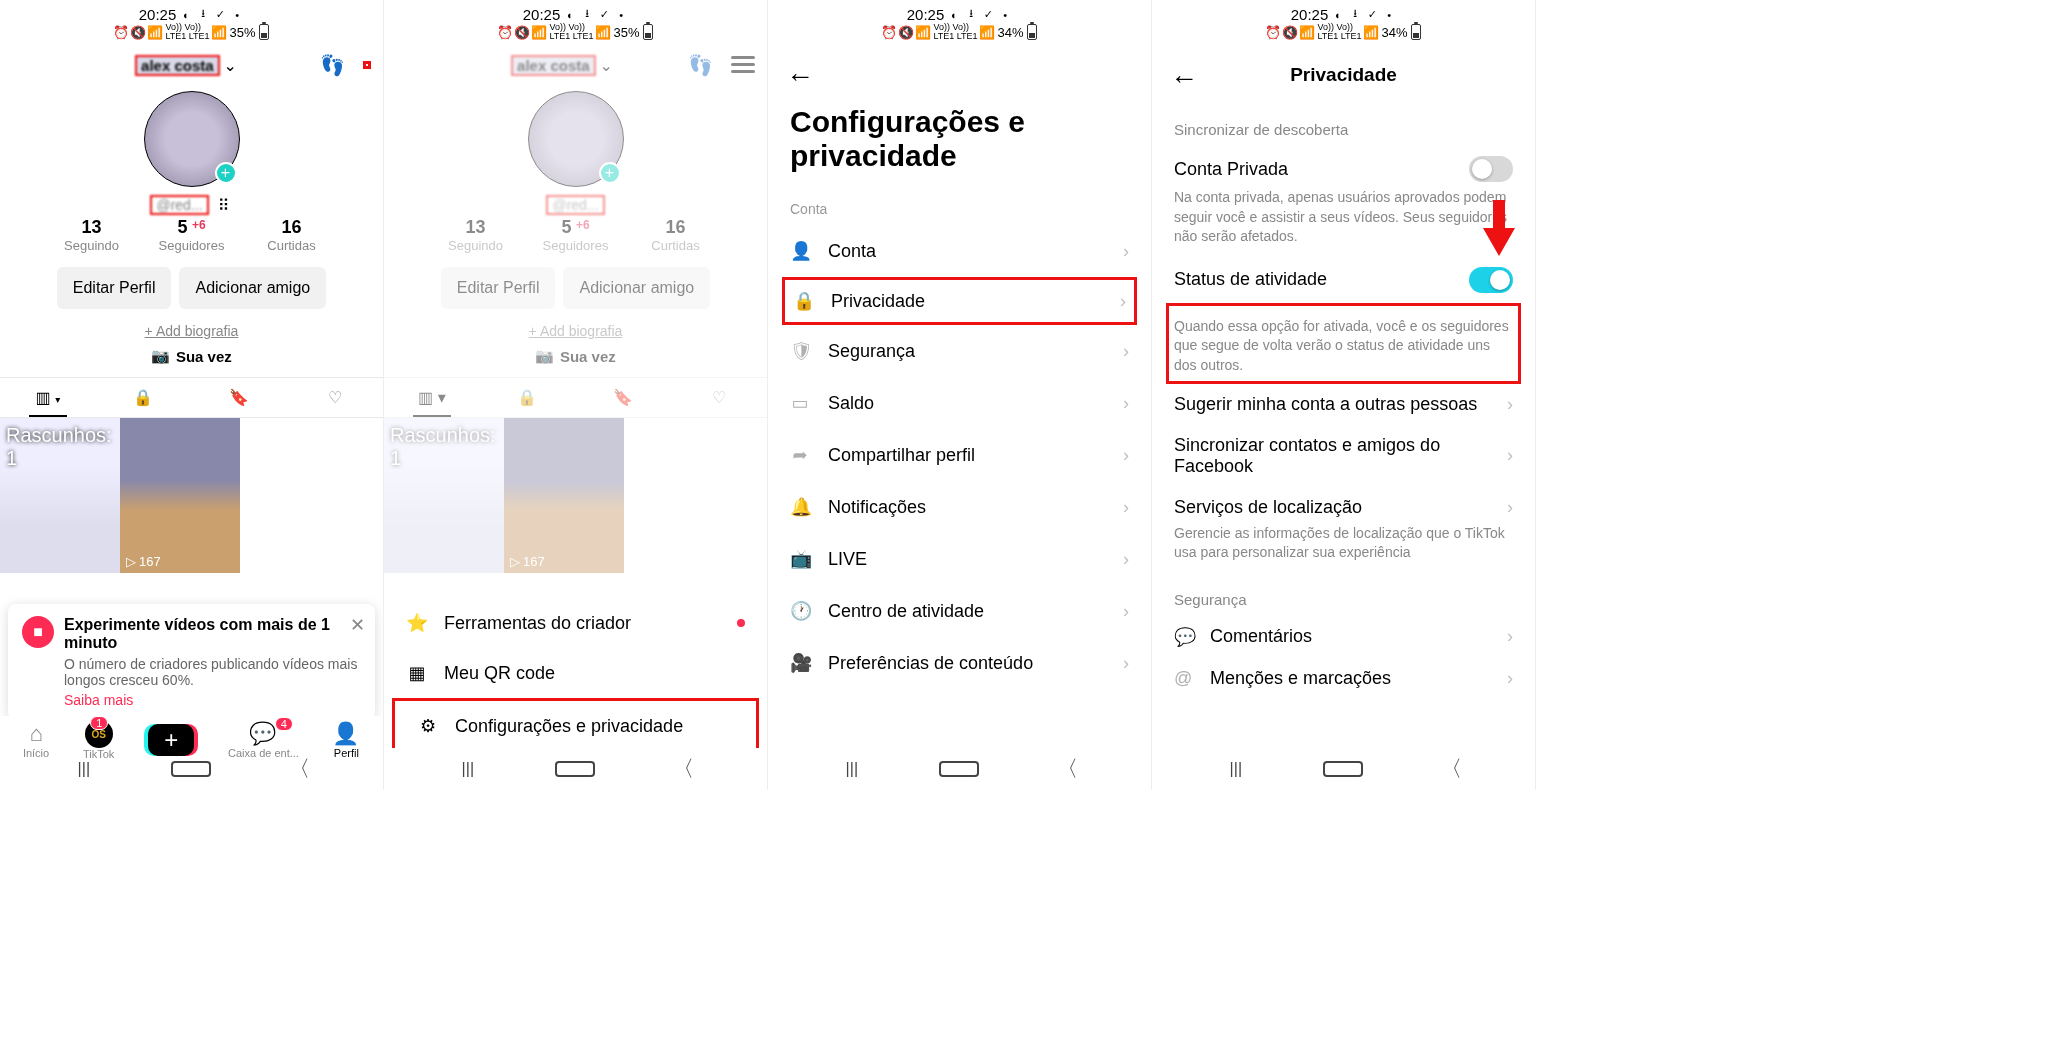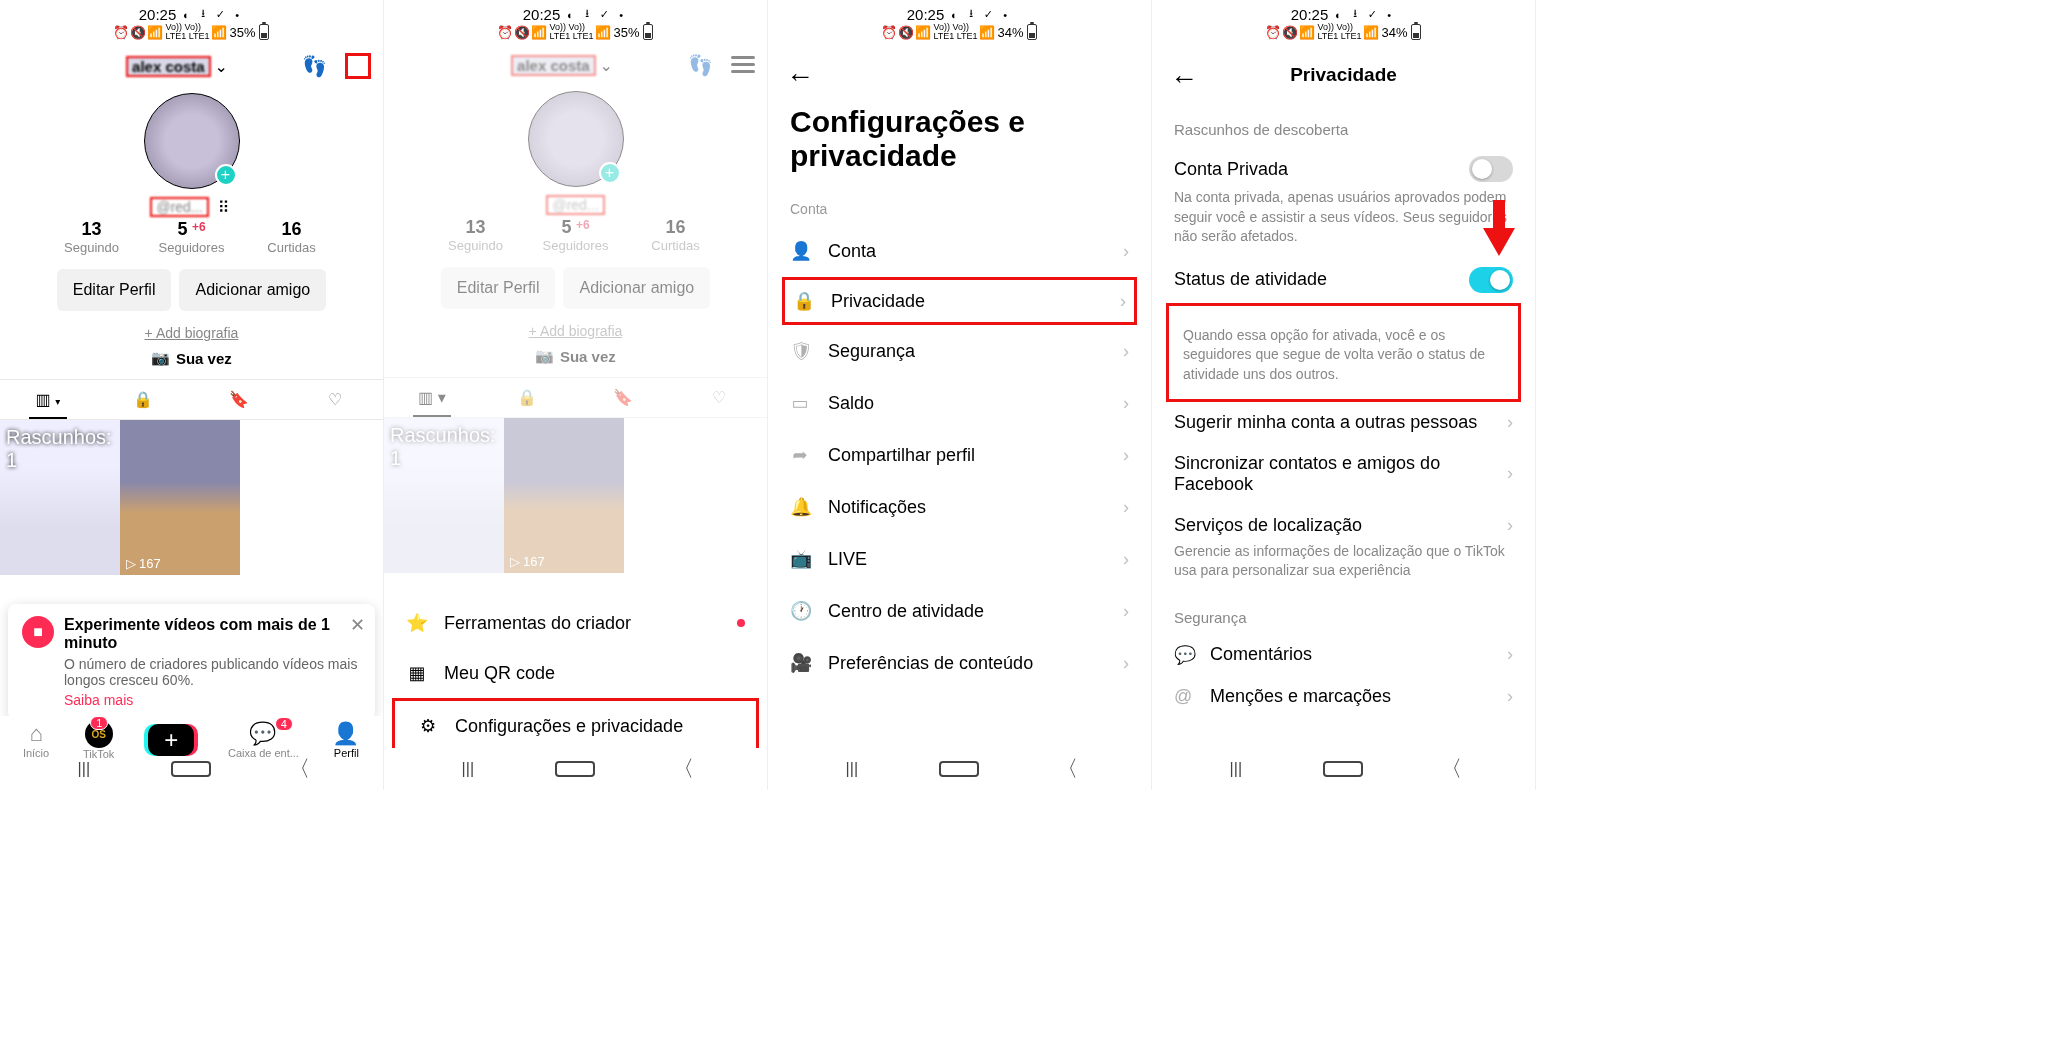--- a/index.html
+++ b/index.html
@@ -13,21 +13,21 @@
   .battery-icon::before { content:''; position:absolute; top:-3px; left:2px; width:4px; height:2px; background:#333; border-radius:1px;}
   .battery-icon::after { content:''; position:absolute; bottom:1px; left:1px; right:1px; height:35%; background:#333;}
   
   .header1 { display:flex; justify-content:space-between; align-items:center; padding: 6px 12px; }
   .name-pill { border: 2px solid #e11; padding: 0 4px; font-weight:600; background:#d8d8e8; font-size:15px; filter:blur(1px);}
   .name-wrap { display:flex; align-items:center; gap:4px;}
   .header-icons { display:flex; align-items:center; gap:18px;}
   .hamburger { width:24px; height:18px; position:relative;}
   .hamburger span { position:absolute; left:0; right:0; height:2.5px; background:#000; border-radius:2px;}
   .hamburger span:nth-child(1){top:0;} .hamburger span:nth-child(2){top:7px;} .hamburger span:nth-child(3){top:14px;}
-  .redbox { border: 3px solid #e11; padding: 10px;}
+  .redbox { border: 3px solid #e11; padding: 1px;}
   .avatar-wrap { text-align:center; margin-top:8px;}
   .avatar { width: 96px; height:96px; border-radius:50%; background: radial-gradient(circle, #c8c0d8 40%, #a8a0b8 70%); margin: 0 auto; position:relative; border:1px solid #000;}
   .avatar-add { position:absolute; bottom:2px; right:2px; width:22px; height:22px; background:#1dd1c4; border-radius:50%; border:2px solid #fff; color:#fff; font-size:16px; display:flex;align-items:center;justify-content:center;}
   .handle-row { display:flex; justify-content:center; align-items:center; gap:6px; margin-top:8px;}
   .handle-pill { border: 2px solid #e11; padding:0 4px; font-size:14px; filter:blur(1px); color:#888;}
   .qr-small { width:18px;height:18px; display:inline-block; font-size:16px;}
   .stats { display:flex; justify-content:center; gap:0; margin-top:2px;}
   .stat { text-align:center; width: 100px;}
   .stat .num { font-weight:700; font-size:18px;}
   .stat .lbl { font-size:13px; color:#888;}
@@ -414,21 +414,21 @@
         <span style="font-size:9px;line-height:1;">Vo)) Vo))<br>LTE1 LTE1</span>
         <span class="sicon">📶</span>
         <span>34%</span>
         <span class="battery-icon"></span>
       </div>
   </div>
   <div class="priv-header">
     <span class="back-arrow">←</span>
     <span class="priv-title">Privacidade</span>
   </div>
-  <div class="priv-sect">Rascunhos de descoberta</div>
+  <div class="priv-sect">Sincronizar de descoberta</div>
 
   <div class="priv-item">
     <div class="priv-item-row">
       <span class="priv-item-title">Conta Privada</span>
       <span class="toggle"></span>
     </div>
     <div class="priv-item-desc">Na conta privada, apenas usuários aprovados podem seguir você e assistir a seus vídeos. Seus seguidores não serão afetados.</div>
   </div>
 
   <div class="red-arrow">

